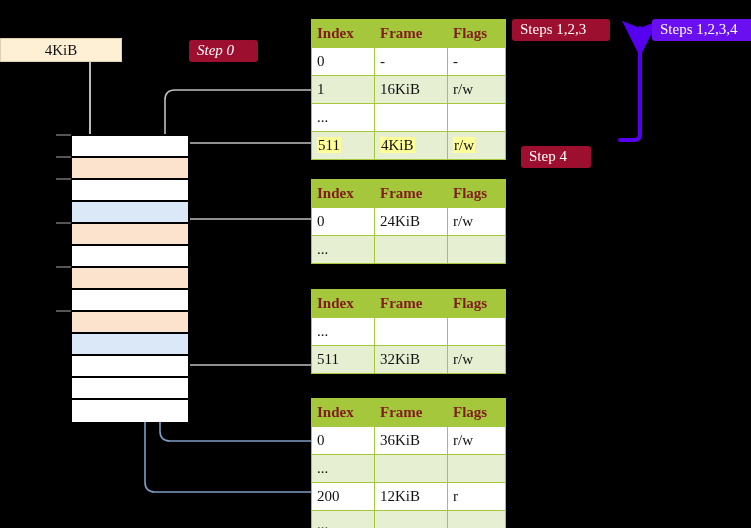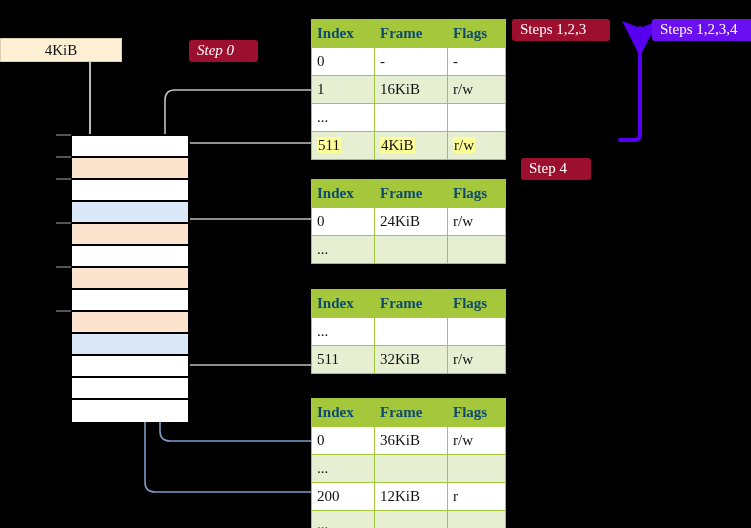--- a/index.html
+++ b/index.html
@@ -43,21 +43,21 @@
     padding: 4px 5px 5px 5px;
     text-align: left;
     vertical-align: middle;
     height: 18px;
     color: #111111;
     font-weight: normal;
     white-space: nowrap;
   }
   .ptable th {
     background: #a4c73c;
-    color: #0c4a6e;
+    color: #7f1d1d;
     font-weight: bold;
     font-size: 15px;
   }
   .ptable tr.alt td { background: #e7efd2; }
   .ptable tr.plain td { background: #ffffff; }
   .col-index { width: 52px; }
   .col-frame { width: 62px; margin-left: 12px; }
   .col-flags { width: 47px; }
   .hl { background: #ffff99; padding: 0 1px; }
 
@@ -170,21 +170,21 @@
 
   <div class="badge badge-crimson" style="left:189px; top:40px;font-style:italic;">
     <span>Step 0</span>
   </div>
   <div class="badge badge-crimson" style="left:512px; top:19px;">
     <span>Steps 1,2,3</span>
   </div>
   <div class="badge badge-violet" style="left:652px; top:19px;">
     <span>Steps 1,2,3,4</span>
   </div>
-  <div class="badge badge-crimson" style="left:521px; top:158px;">
+  <div class="badge badge-crimson" style="left:521px; top:146px;">
     <span>Step 4</span>
   </div>
 
   <div id="tables-host">
       <table class="ptable" style="left: 311px; top: 19px;">
         <thead>
           <tr>
             <th class="col-index">Index</th>
             <th class="col-frame">Frame</th>
             <th class="col-flags">Flags</th>

